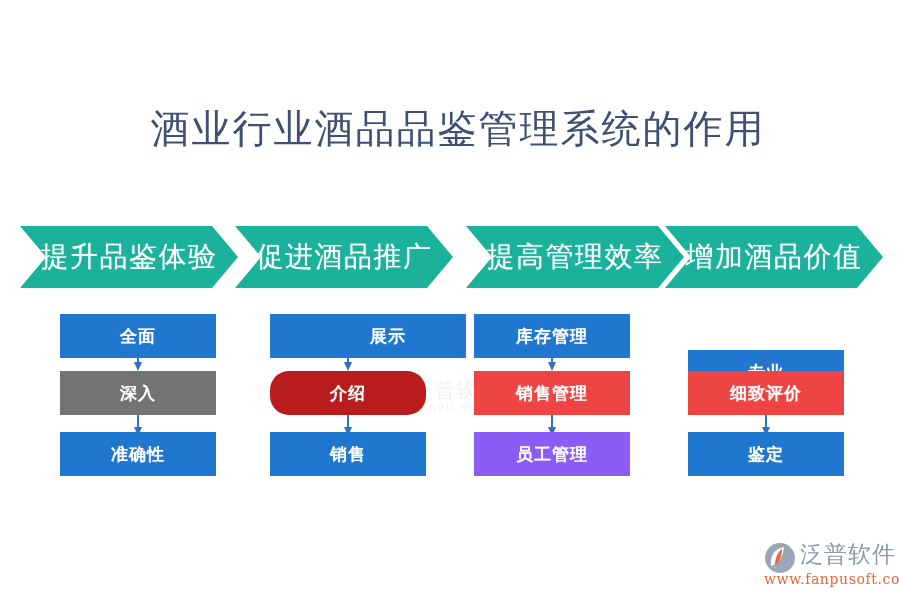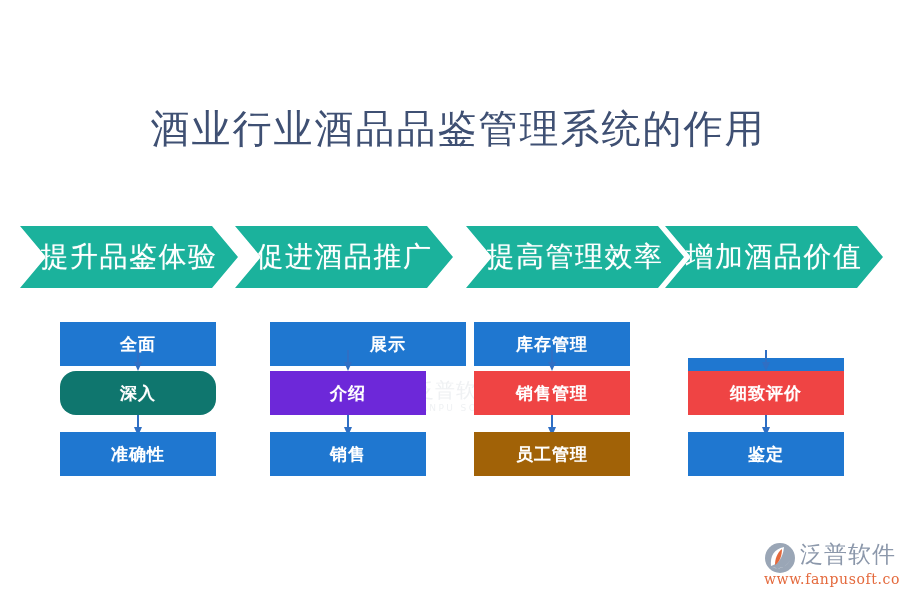--- a/index.html
+++ b/index.html
@@ -117,21 +117,21 @@
     justify-content: center;
     color: #ffffff;
     font-size: 17px;
     line-height: 22px;
     letter-spacing: 1px;
     white-space: nowrap;
     font-weight: 700;
     font-family: "DejaVu Serif", "Liberation Serif", serif;
     text-shadow: 0 0 1px rgba(255,255,255,0.35);
   }
-  .node.r0 { top: 16px; text-align: right; }
+  .node.r0 { top: 8px; text-align: right; }
   .node.r1 { top: 65px; }
   .node.r2 { top: 126px; }
 
   .arrow {
     position: absolute;
     left: 74px;
     width: 8px;
     height: 21px;
   }
   .arrow.a0 { top: 44px; }
@@ -236,54 +236,54 @@
     </div>
 
   </div>
 
   <div class="col" style="left:60px; top:306px;">
     <div class="node r0" style="background:#1f77d0;">全面</div>
     <div class="arrow a0">
         <span class="shaft"></span>
         <span class="head"></span>
       </div>
-    <div class="node r1" style="background:#0f766e;border-radius:16px;">深入</div>
+    <div class="node r1" style="background:#737373;">深入</div>
     <div class="arrow a1">
         <span class="shaft"></span>
         <span class="head"></span>
       </div>
     <div class="node r2" style="background:#1f77d0;">准确性</div>
   </div>
 
   <div class="col" style="left:270px; top:306px;">
     <div class="node r0" style="background:#1f77d0;padding-left:40px;">展示</div>
     <div class="arrow a0">
         <span class="shaft"></span>
         <span class="head"></span>
       </div>
-    <div class="node r1" style="background:#6d28d9;">介绍</div>
+    <div class="node r1" style="background:#b91c1c;border-radius:19px;">介绍</div>
     <div class="arrow a1">
         <span class="shaft"></span>
         <span class="head"></span>
       </div>
     <div class="node r2" style="background:#1f77d0;">销售</div>
   </div>
 
   <div class="col" style="left:474px; top:306px;">
     <div class="node r0" style="background:#1f77d0;">库存管理</div>
     <div class="arrow a0">
         <span class="shaft"></span>
         <span class="head"></span>
       </div>
     <div class="node r1" style="background:#ef4444;">销售管理</div>
     <div class="arrow a1">
         <span class="shaft"></span>
         <span class="head"></span>
       </div>
-    <div class="node r2" style="background:#a16207;">员工管理</div>
+    <div class="node r2" style="background:#8b5cf6;">员工管理</div>
   </div>
 
   <div class="col" style="left:688px; top:306px;">
     <div class="node r0" style="background:#1f77d0;margin-top:36px;">专业</div>
     <div class="arrow a0">
         <span class="shaft"></span>
         <span class="head"></span>
       </div>
     <div class="node r1" style="background:#ef4444;">细致评价</div>
     <div class="arrow a1">

